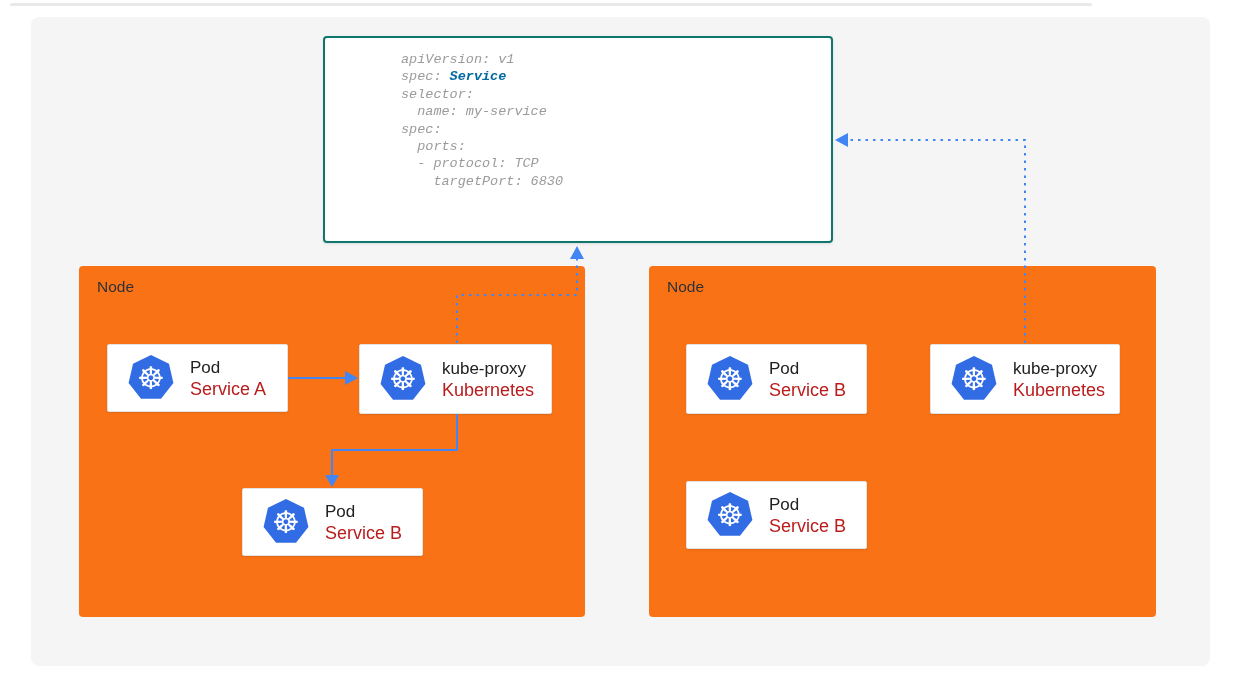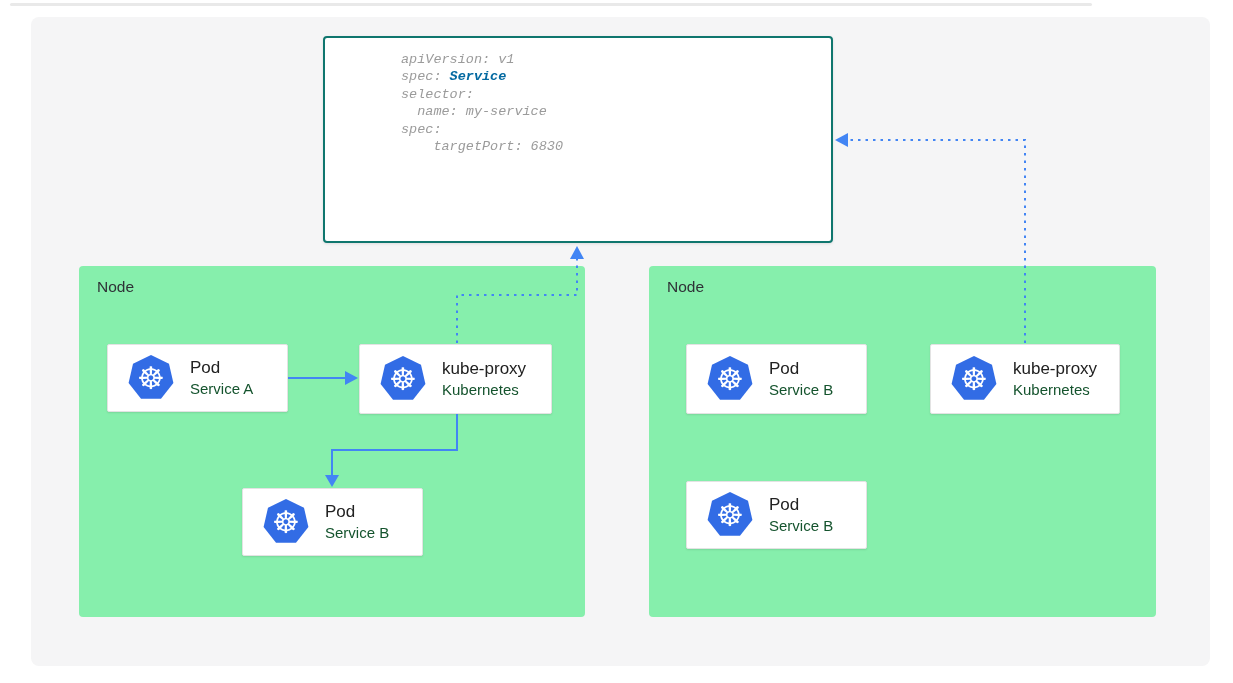--- a/index.html
+++ b/index.html
@@ -21,58 +21,60 @@
     box-shadow:0 1px 3px rgba(0,0,0,0.10);box-sizing:border-box;
   }
   .yaml-code{
     position:absolute;left:76px;top:13px;right:8px;
     font-family:"Liberation Mono",monospace;font-style:italic;
     font-size:13.5px;line-height:17.4px;color:#9b9b9b;
   }
   .yline{white-space:pre;}
   .ybold{font-weight:bold;color:#0369a1;}
   .node{
-    position:absolute;background:#86efac;border-radius:4px;
+    position:absolute;background:#f97316;border-radius:4px;
   }
   .node-label{
     position:absolute;left:18px;top:12px;font-size:15.5px;color:#2f3136;
   }
   .card{
     position:absolute;background:#ffffff;border:1px solid #e3e3e3;border-radius:2px;
     box-shadow:0 1px 2px rgba(0,0,0,0.10);box-sizing:border-box;
     display:flex;align-items:center;
   }
   .k8s-icon{
     width:46px;height:46px;margin-left:20px;flex:0 0 auto;
     background:#326ce5;
     clip-path:polygon(50% 0%, 10.9% 18.8%, 1.3% 61.1%, 28.3% 95.1%, 71.7% 95.1%, 98.7% 61.1%, 89.1% 18.8%);
     display:flex;align-items:center;justify-content:center;
     color:#ffffff;font-family:"DejaVu Sans",sans-serif;font-size:31px;line-height:1;
   }
   .card-text{margin-left:16px;}
   .card-title{font-size:17px;color:#212121;line-height:21px;}
-  .card-subtitle{font-size:15px;color:#14532d;line-height:20px;margin-top:1px;}
+  .card-subtitle{font-size:18px;color:#b91c1c;line-height:20px;margin-top:1px;}
   .arrows{position:absolute;left:0;top:0;width:1233px;height:683px;pointer-events:none;}
 </style>
 </head>
 <body>
 
 <div class="stage">
 
   <div class="top-rule"></div>
 
   <div class="canvas"></div>
 
   <div class="yaml-card">
     <div class="yaml-code">
         <div class="yline"><span>apiVersion: v1</span></div>
         <div class="yline"><span>spec: </span><span class="ybold">Service</span></div>
         <div class="yline"><span>selector:</span></div>
         <div class="yline"><span>  name: my-service</span></div>
         <div class="yline"><span>spec:</span></div>
+        <div class="yline"><span>  ports:</span></div>
+        <div class="yline"><span>  - protocol: TCP</span></div>
         <div class="yline"><span>    targetPort: 6830</span></div>
       </div>
   </div>
 
   <div class="node" style="left:79px;top:266px;width:506px;height:351px;">
     <div class="node-label">Node</div>
   </div>
 
   <div class="node" style="left:649px;top:266px;width:507px;height:351px;">
     <div class="node-label">Node</div>

